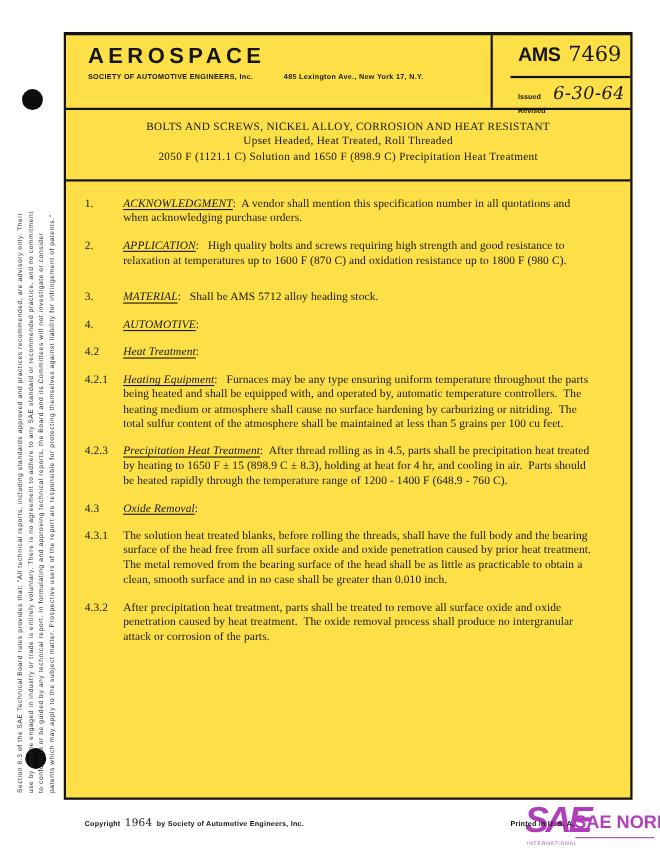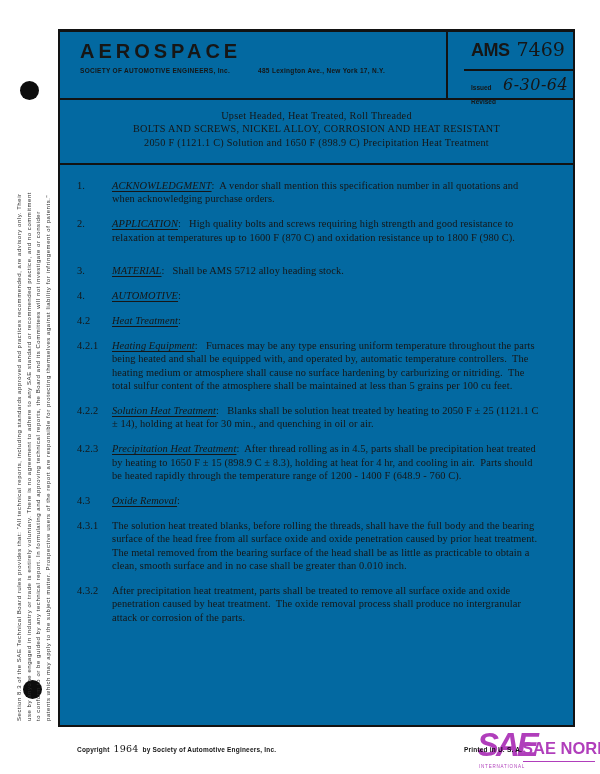--- a/index.html
+++ b/index.html
@@ -13,21 +13,21 @@
   .hole.bottom { left:23px; top:680px; }
 
   
   .side-note { position:absolute; left:15px; top:721px; width:627px; height:42px;
                transform:rotate(-90deg); transform-origin:0 0;
                font-family:"Liberation Sans", sans-serif; font-size:6px; line-height:9.6px;
                letter-spacing:0.55px; color:#2a2a2a; }
 
   
   .doc { position:absolute; left:58px; top:29px; width:517px; height:698px;
-         border:2px solid #121212; border-top-width:3px; background:#0369a1; }
+         border:2px solid #121212; border-top-width:3px; background:#fde047; }
 
   
   .hdr { display:flex; height:68px; border-bottom:2px solid #121212; }
   .hdr-left { flex:1; padding:8px 0 0 20px; font-family:"Liberation Sans", sans-serif; }
   .t1 { font-size:20px; font-weight:bold; letter-spacing:4px; }
   .t2 { font-size:15.5px; font-weight:bold; letter-spacing:1.8px; margin-top:2px; }
   .t3 { font-size:6.5px; font-weight:bold; margin-top:4px; letter-spacing:0.3px; display:flex; }
   .t3 .addr { margin-left:28px; }
   .hdr-right { width:127px; border-left:2px solid #121212; display:flex; flex-direction:column;padding-left:16px; }
   .ams-box { flex:0 0 39px; border-bottom:2px solid #121212; padding:6px 2px 0 7px; white-space:nowrap; }
@@ -105,22 +105,22 @@
           </div>
           <div class="issue-row revised-row">
             <span class="issue-label">Revised</span>
             <span class="issue-value"></span>
           </div>
         </div>
       </div>
     </div>
 
     <div class="title-block">
+      <div>BOLTS AND SCREWS, NICKEL ALLOY, CORROSION AND HEAT RESISTANT</div>
       <div>Upset Headed, Heat Treated, Roll Threaded</div>
-      <div>BOLTS AND SCREWS, NICKEL ALLOY, CORROSION AND HEAT RESISTANT</div>
       <div>2050 F (1121.1 C) Solution and 1650 F (898.9 C) Precipitation Heat Treatment</div>
     </div>
 
     <div class="body">
 
       <div class="row">
         <span class="num">1.</span>
         <span class="txt"><span class="hd">ACKNOWLEDGMENT</span><span>:  A vendor shall mention this specification number in all quotations and when acknowledging purchase orders.</span></span>
       </div>
 
@@ -143,24 +143,20 @@
       <div class="row">
         <span class="num">4.2</span>
         <span class="txt"><span class="hd">Heat Treatment</span><span>:</span></span>
       </div>
 
       <div class="row">
         <span class="num">4.2.1</span>
         <span class="txt"><span class="hd">Heating Equipment</span><span>:   Furnaces may be any type ensuring uniform temperature throughout the parts being heated and shall be equipped with, and operated by, automatic temperature controllers.  The heating medium or atmosphere shall cause no surface hardening by carburizing or nitriding.  The total sulfur content of the atmosphere shall be maintained at less than 5 grains per 100 cu feet.</span></span>
       </div>
 
-      <div class="row">
-        <span class="num">4.2.2</span>
-        <span class="txt"><span class="hd">Solution Heat Treatment</span><span>:   Blanks shall be solution heat treated by heating to 2050 F ± 25 (1121.1 C ± 14), holding at heat for 30 min., and quenching in oil or air.</span></span>
-      </div>
 
       <div class="row">
         <span class="num">4.2.3</span>
         <span class="txt"><span class="hd">Precipitation Heat Treatment</span><span>:  After thread rolling as in 4.5, parts shall be precipitation heat treated by heating to 1650 F ± 15 (898.9 C ± 8.3), holding at heat for 4 hr, and cooling in air.  Parts should be heated rapidly through the temperature range of 1200 - 1400 F (648.9 - 760 C).</span></span>
       </div>
 
       <div class="row">
         <span class="num">4.3</span>
         <span class="txt"><span class="hd">Oxide Removal</span><span>:</span></span>
       </div>

